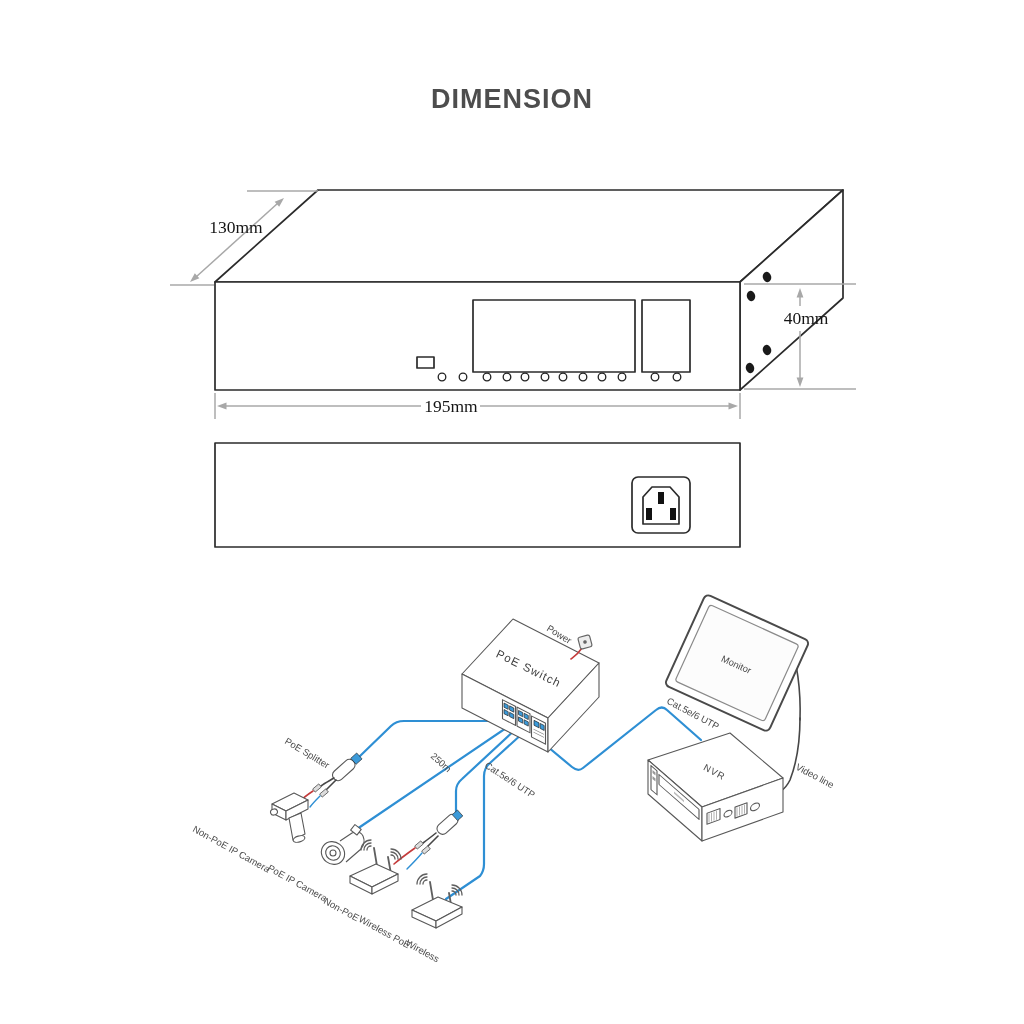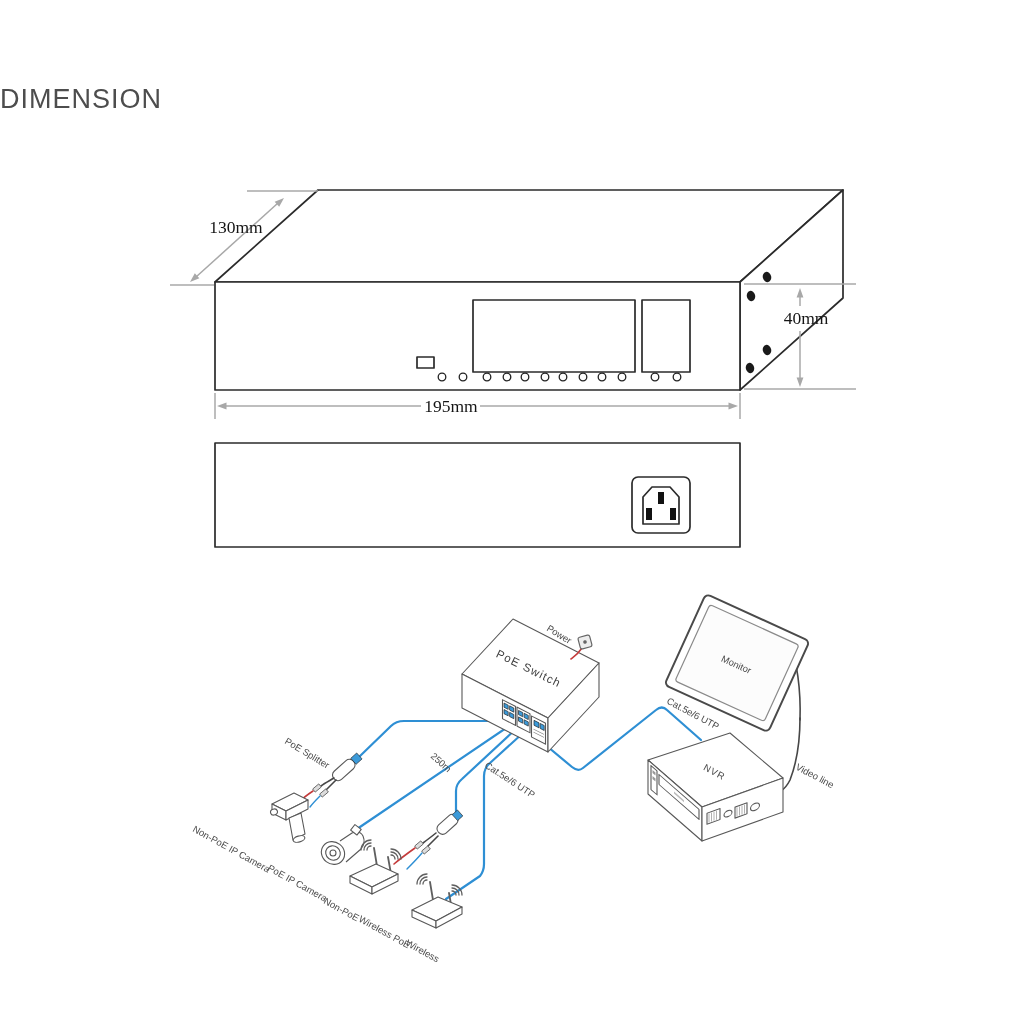--- a/index.html
+++ b/index.html
@@ -1,19 +1,19 @@
 <!DOCTYPE html>
 <html style="--cable-blue: #2E8FD4; --cable-red: #C43B3B; --port-blue: #3B9AD9; --dim-gray: #A8A8A8; --title-color: #4D4D4D;"><head>
 <meta charset="utf-8">
 <style>
   html,body{margin:0;padding:0;background:#ffffff;}
   .canvas{position:relative;width:1024px;height:1024px;background:#fff;overflow:hidden;
           font-family:"Liberation Sans",sans-serif;}
-  .page-title{position:absolute;left:0;right:0;top:84px;
-              font-family:"Liberation Sans",sans-serif;font-size:27px;font-weight:normal;
+  .page-title{position:absolute;left:0;right:0;top:84px;text-align:center;
+              font-family:"Liberation Sans",sans-serif;font-size:27px;font-weight:bold;
               letter-spacing:1px;color:var(--title-color,#4d4d4d);}
   svg{position:absolute;left:0;top:0;}
 
   .oln  {fill:#ffffff;stroke:#2b2b2b;stroke-width:1.7;stroke-linejoin:round;}
   .olnn {fill:none;stroke:#2b2b2b;stroke-width:1.7;stroke-linejoin:round;}
   .oln2 {fill:#ffffff;stroke:#585858;stroke-width:1.1;stroke-linejoin:round;}
   .oln2n{fill:none;stroke:#585858;stroke-width:1.1;stroke-linejoin:round;}
   .cable{fill:none;stroke:var(--cable-blue,#2E8FD4);stroke-width:2.2;
          stroke-linecap:round;stroke-linejoin:round;}
   .cthin{fill:none;stroke:var(--cable-blue,#2E8FD4);stroke-width:1.4;stroke-linecap:round;}

